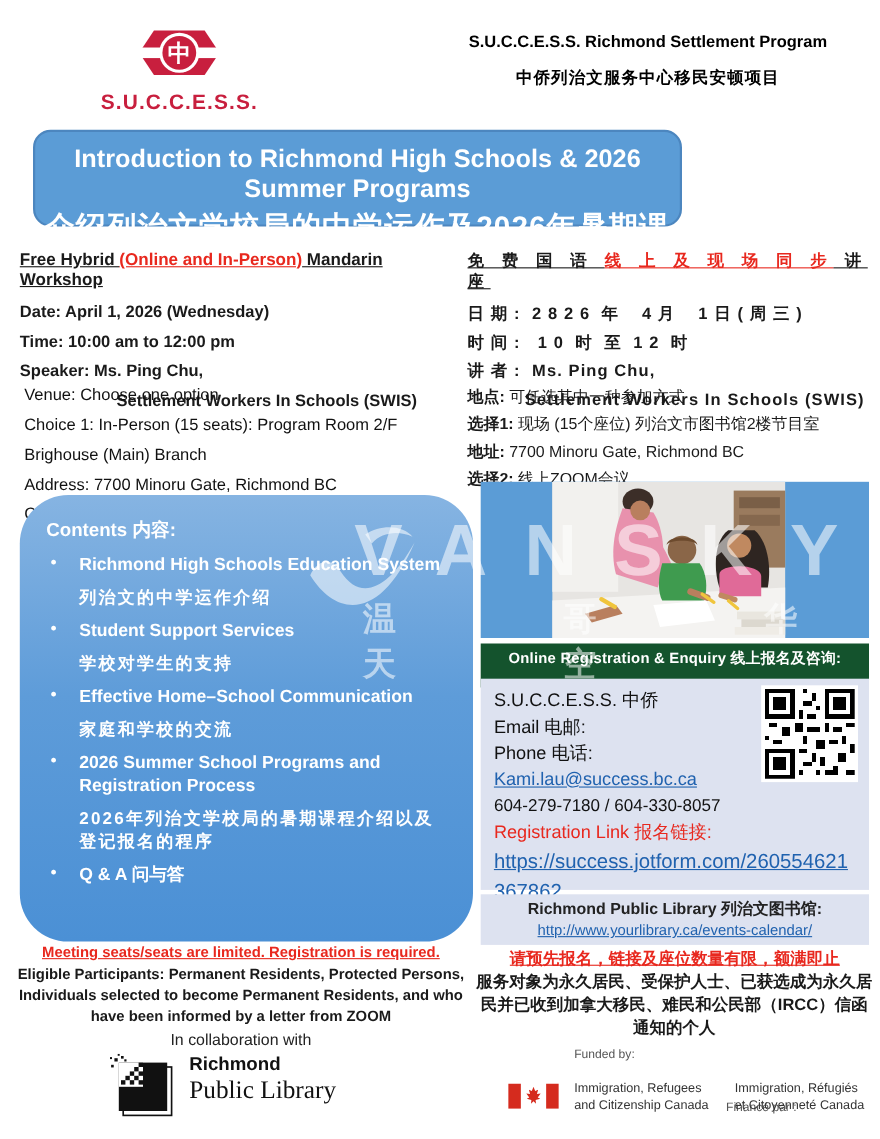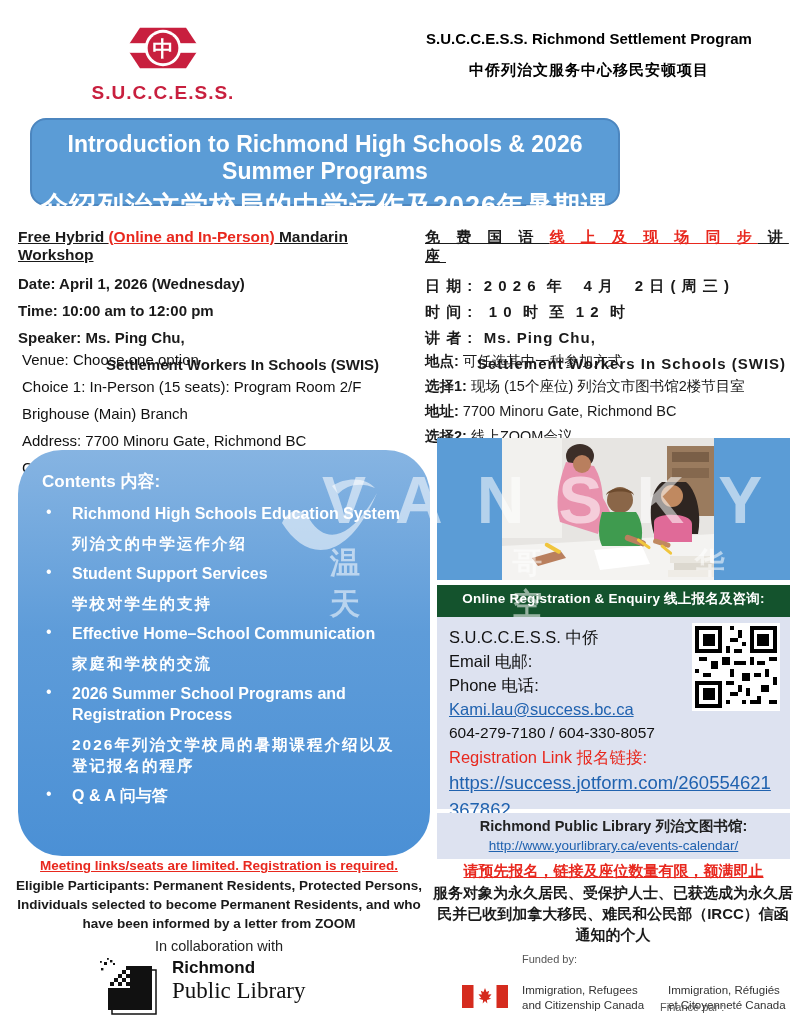--- a/index.html
+++ b/index.html
@@ -129,21 +129,21 @@
 <div class="abs venue-block">
   <div>Venue: Choose one option</div>
   <div>Choice 1: In-Person (15 seats): Program Room 2/F Brighouse (Main) Branch</div>
   <div>Address: 7700 Minoru Gate, Richmond BC</div>
   <div>Choice 2: Online ZOOM Meeting</div>
 </div>
 
 <div class="abs right-col">
   <div class="rc-head"><span>免 费 国 语 </span><span class="red">线 上 及 现 场 同 步</span><span> 讲 座</span></div>
   <div class="rc-lines">
-    <div class="pre">日 期 :  2 0 2 6  年    4 月    2 日 ( 周 三 )</div>
+    <div class="pre">日 期 :  2 8 2 6  年    4 月    1 日 ( 周 三 )</div>
     <div class="pre">时 间 :   1 0  时  至  1 2  时</div>
     <div class="pre">讲 者 :  Ms. Ping Chu,</div>
     <div class="rc-indent">Settlement Workers In Schools (SWIS)</div>
   </div>
 </div>
 <div class="abs rc-venue">
   <div><b>地点:</b><span> 可任选其中一种参加方式</span></div>
   <div><b>选择1:</b><span> 现场 (15个座位) 列治文市图书馆2楼节目室</span></div>
   <div><b>地址:</b><span> 7700 Minoru Gate, Richmond BC</span></div>
   <div><b>选择2:</b><span> 线上ZOOM会议</span></div>
@@ -276,21 +276,21 @@
   </svg>
 </div>
 
 <div class="abs lib-box">
   <div class="lib-line">Richmond Public Library 列治文图书馆:</div>
   <a class="lib-link">http://www.yourlibrary.ca/events-calendar/</a>
 </div>
 
 <div class="abs note-zh-red">请预先报名，链接及座位数量有限，额满即止</div>
 <div class="abs note-zh-black">服务对象为永久居民、受保护人士、已获选成为永久居民并已收到加拿大移民、难民和公民部（IRCC）信函通知的个人</div>
-<div class="abs note-en-red">Meeting links/seats are limited. Registration is required.</div>
+<div class="abs note-en-red">Meeting seats/seats are limited. Registration is required.</div>
 <div class="abs note-en-black">Eligible Participants: Permanent Residents, Protected Persons, Individuals selected to become Permanent Residents, and who have been informed by a letter from ZOOM</div>
 
 <div class="abs collab">In collaboration with</div>
 <div class="abs rpl-logo">
   <svg width="62" height="62" viewBox="0 0 62 62">
     <rect x="12" y="12" width="44" height="44" fill="none" stroke="#111" stroke-width="1.5"></rect>
     <rect x="8" y="8" width="44" height="44" fill="#111"></rect>
     <g fill="#ffffff">
       <rect x="8" y="8" width="22" height="22"></rect>
     </g>

